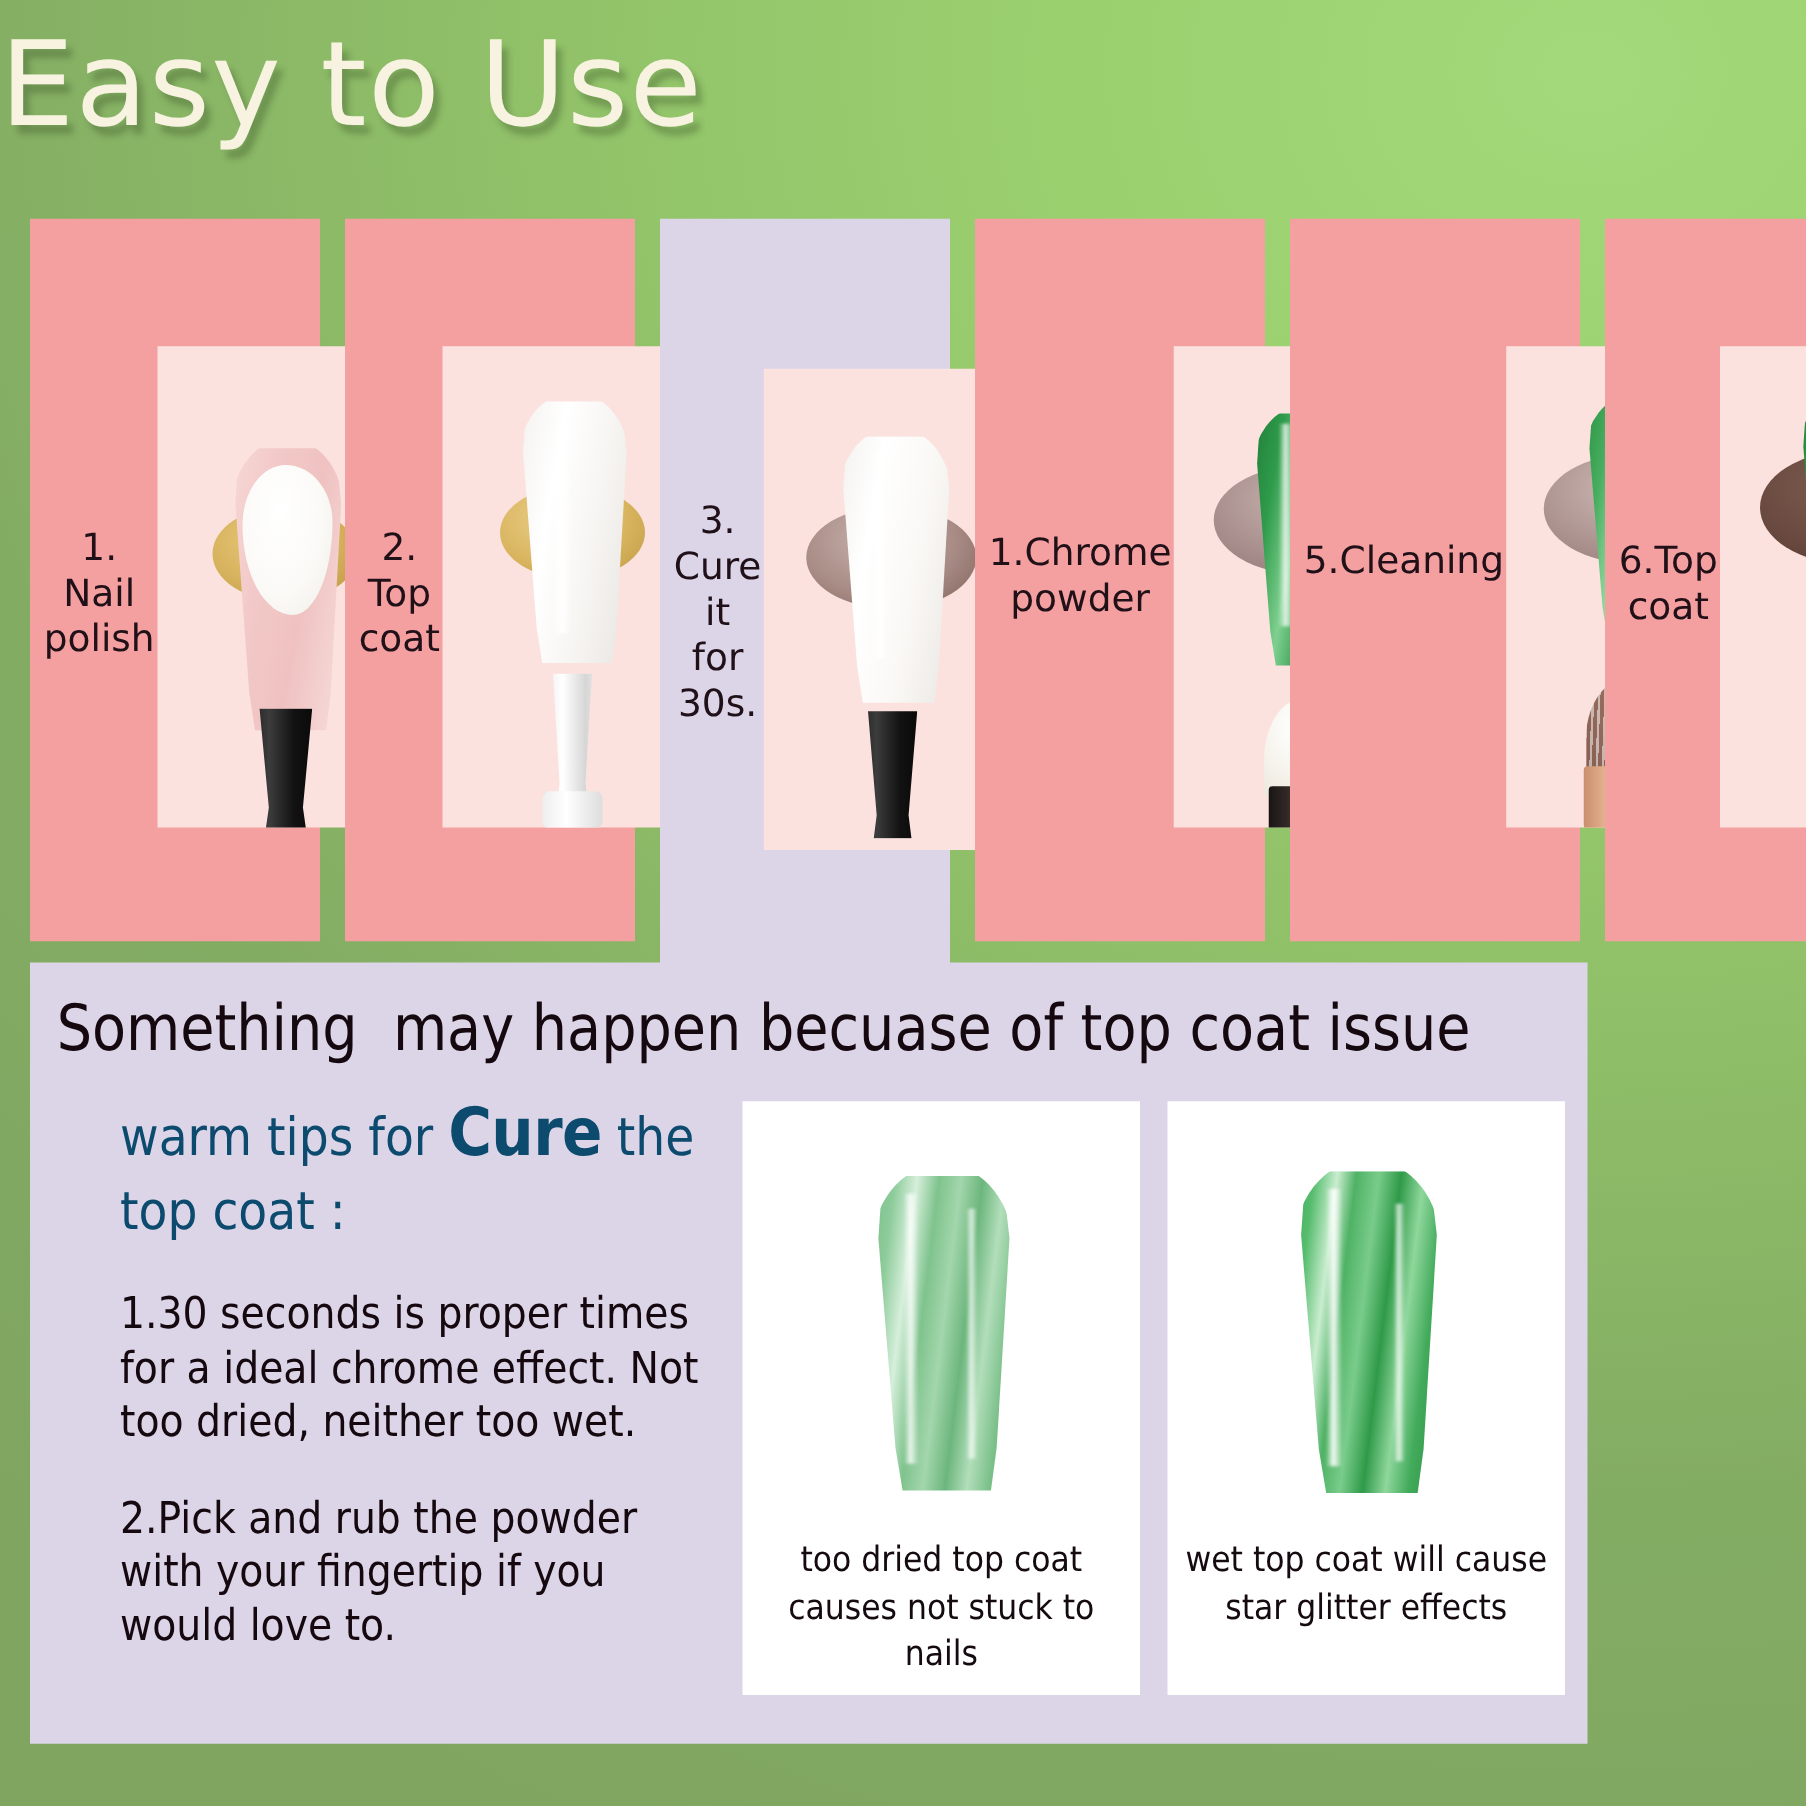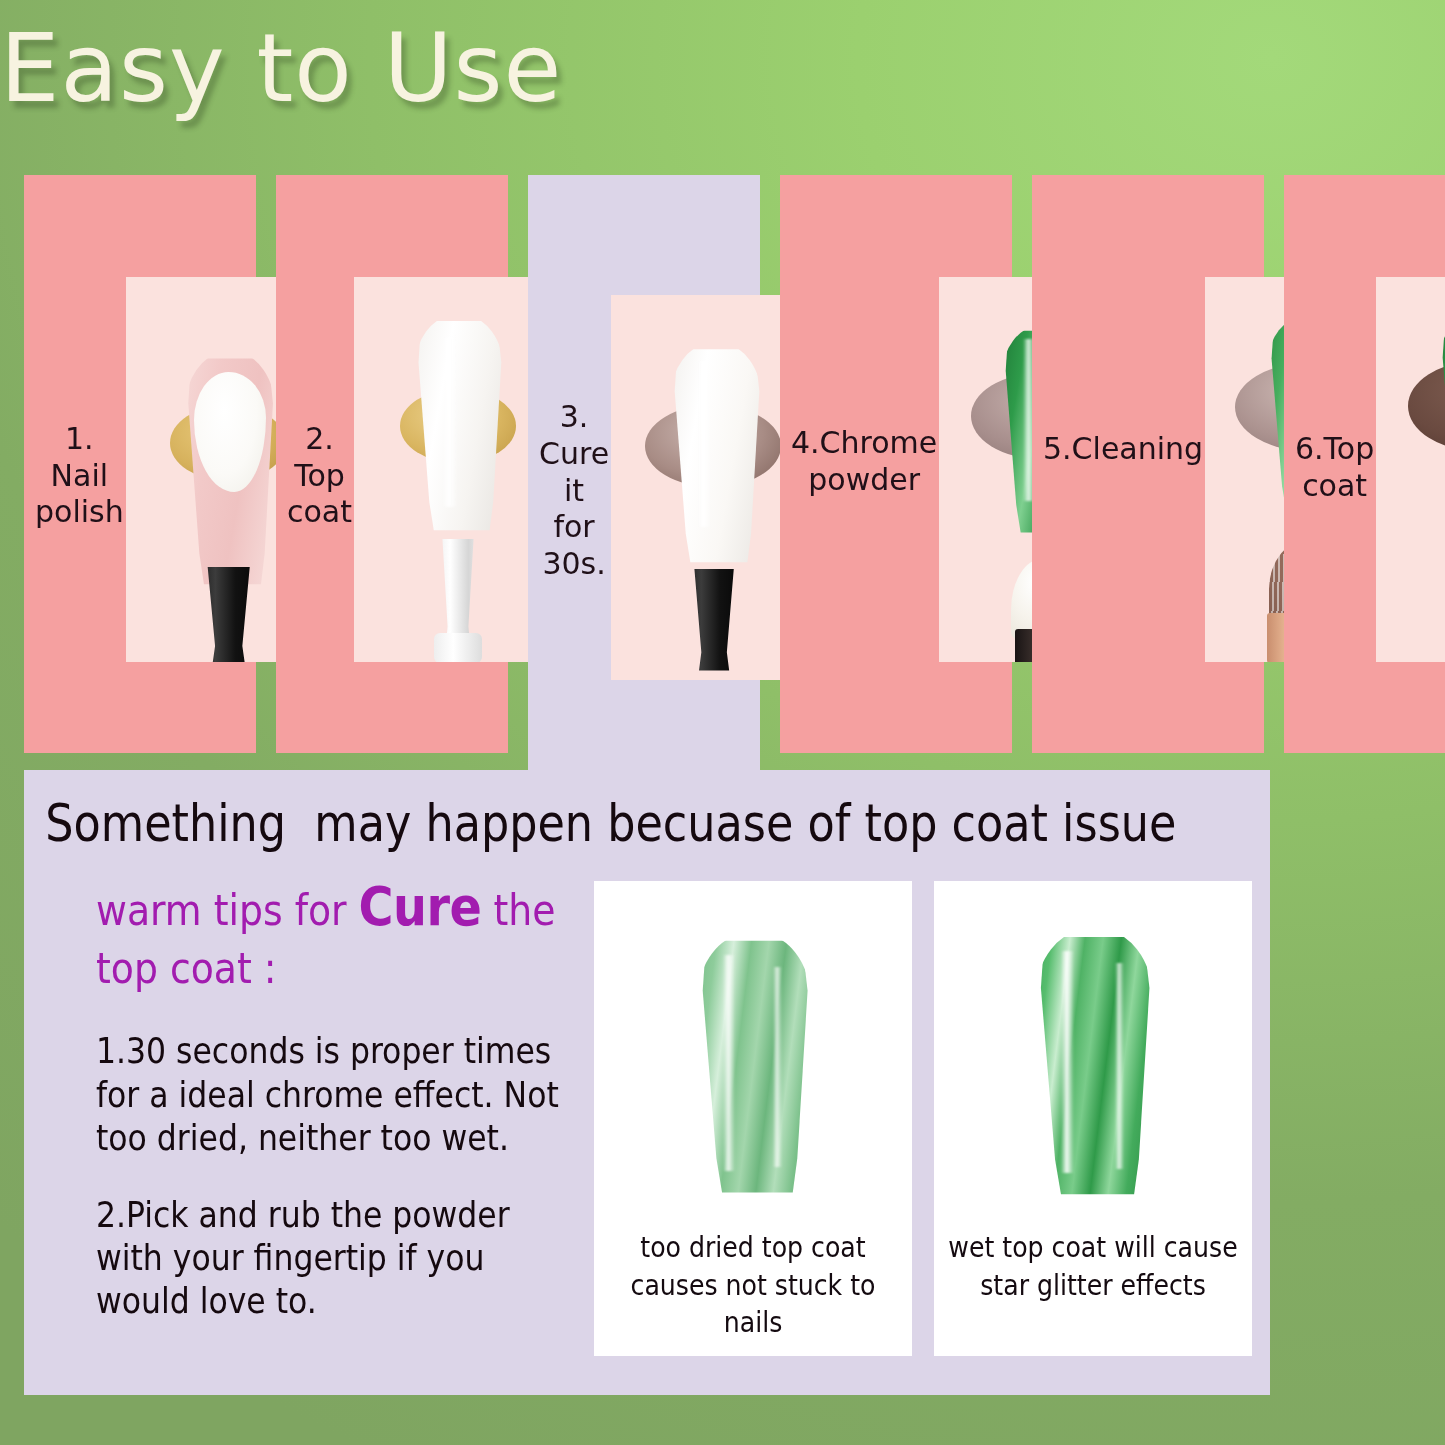--- a/index.html
+++ b/index.html
@@ -160,21 +160,21 @@
   }
 
   .tips {
     width: 690px;
     padding-left: 72px;
   }
   .tips-head {
     font-family: "DejaVu Sans Condensed", "DejaVu Sans", sans-serif;
     font-size: 42px;
     line-height: 1.30;
-    color: #a21caf;
+    color: #0c4a6e;
   }
   .tips-head .cure {
     font-weight: bold;
     font-size: 53px;
     letter-spacing: -0.5px;
   }
   .tip {
     font-family: "DejaVu Sans Condensed", "DejaVu Sans", sans-serif;
     font-size: 35px;
     line-height: 1.23;
@@ -255,21 +255,21 @@
         <div class="disc" style="left:34px;top:110px;width:136px;height:82px;background:radial-gradient(ellipse at 42% 32%,#C9B3AE 0%,#A88C85 55%,#7E6159 100%);"></div>
         <div class="nail" style="left:59px;top:48px;width:92px;height:222px;">
           <div class="nail-shape" style="background:linear-gradient(100deg,#F2F0ED 0%,#FFFFFF 30%,#FAF8F5 64%,#E9E6E2 100%);"></div>
         </div>
         <div class="gloss" style="left:86px;top:66px;width:14px;height:166px;"></div>
         <div class="handle" style="left:74px;top:274px;width:58px;height:102px;"></div>
       </div>
     </div>
 
     <div class="step two-line">
-      <div class="step-label" style="white-space:pre-line;">4.Chrome
+      <div class="step-label" style="white-space:pre-line;">1.Chrome
 powder</div>
       <div class="photo">
         <div class="disc" style="left:32px;top:96px;width:140px;height:86px;background:radial-gradient(ellipse at 42% 32%,#C4ADAA 0%,#A78E8C 55%,#86706E 100%);"></div>
         <div class="nail" style="left:62px;top:48px;width:88px;height:210px;">
           <div class="nail-shape" style="background:linear-gradient(100deg,#1F7A37 0%,#2E9B4A 22%,#7FD090 42%,#2C9447 62%,#1C6F31 100%);"></div>
         </div>
         <div class="gloss" style="left:84px;top:62px;width:12px;height:162px;opacity:.85;"></div>
         <div class="sponge" style="left:72px;top:282px;width:62px;height:82px;"></div>
         <div class="disc" style="left:76px;top:352px;width:54px;height:36px;background:linear-gradient(90deg,#191414,#3a2f2c 35%,#0c0908);border-radius:3px;"></div>
       </div>

